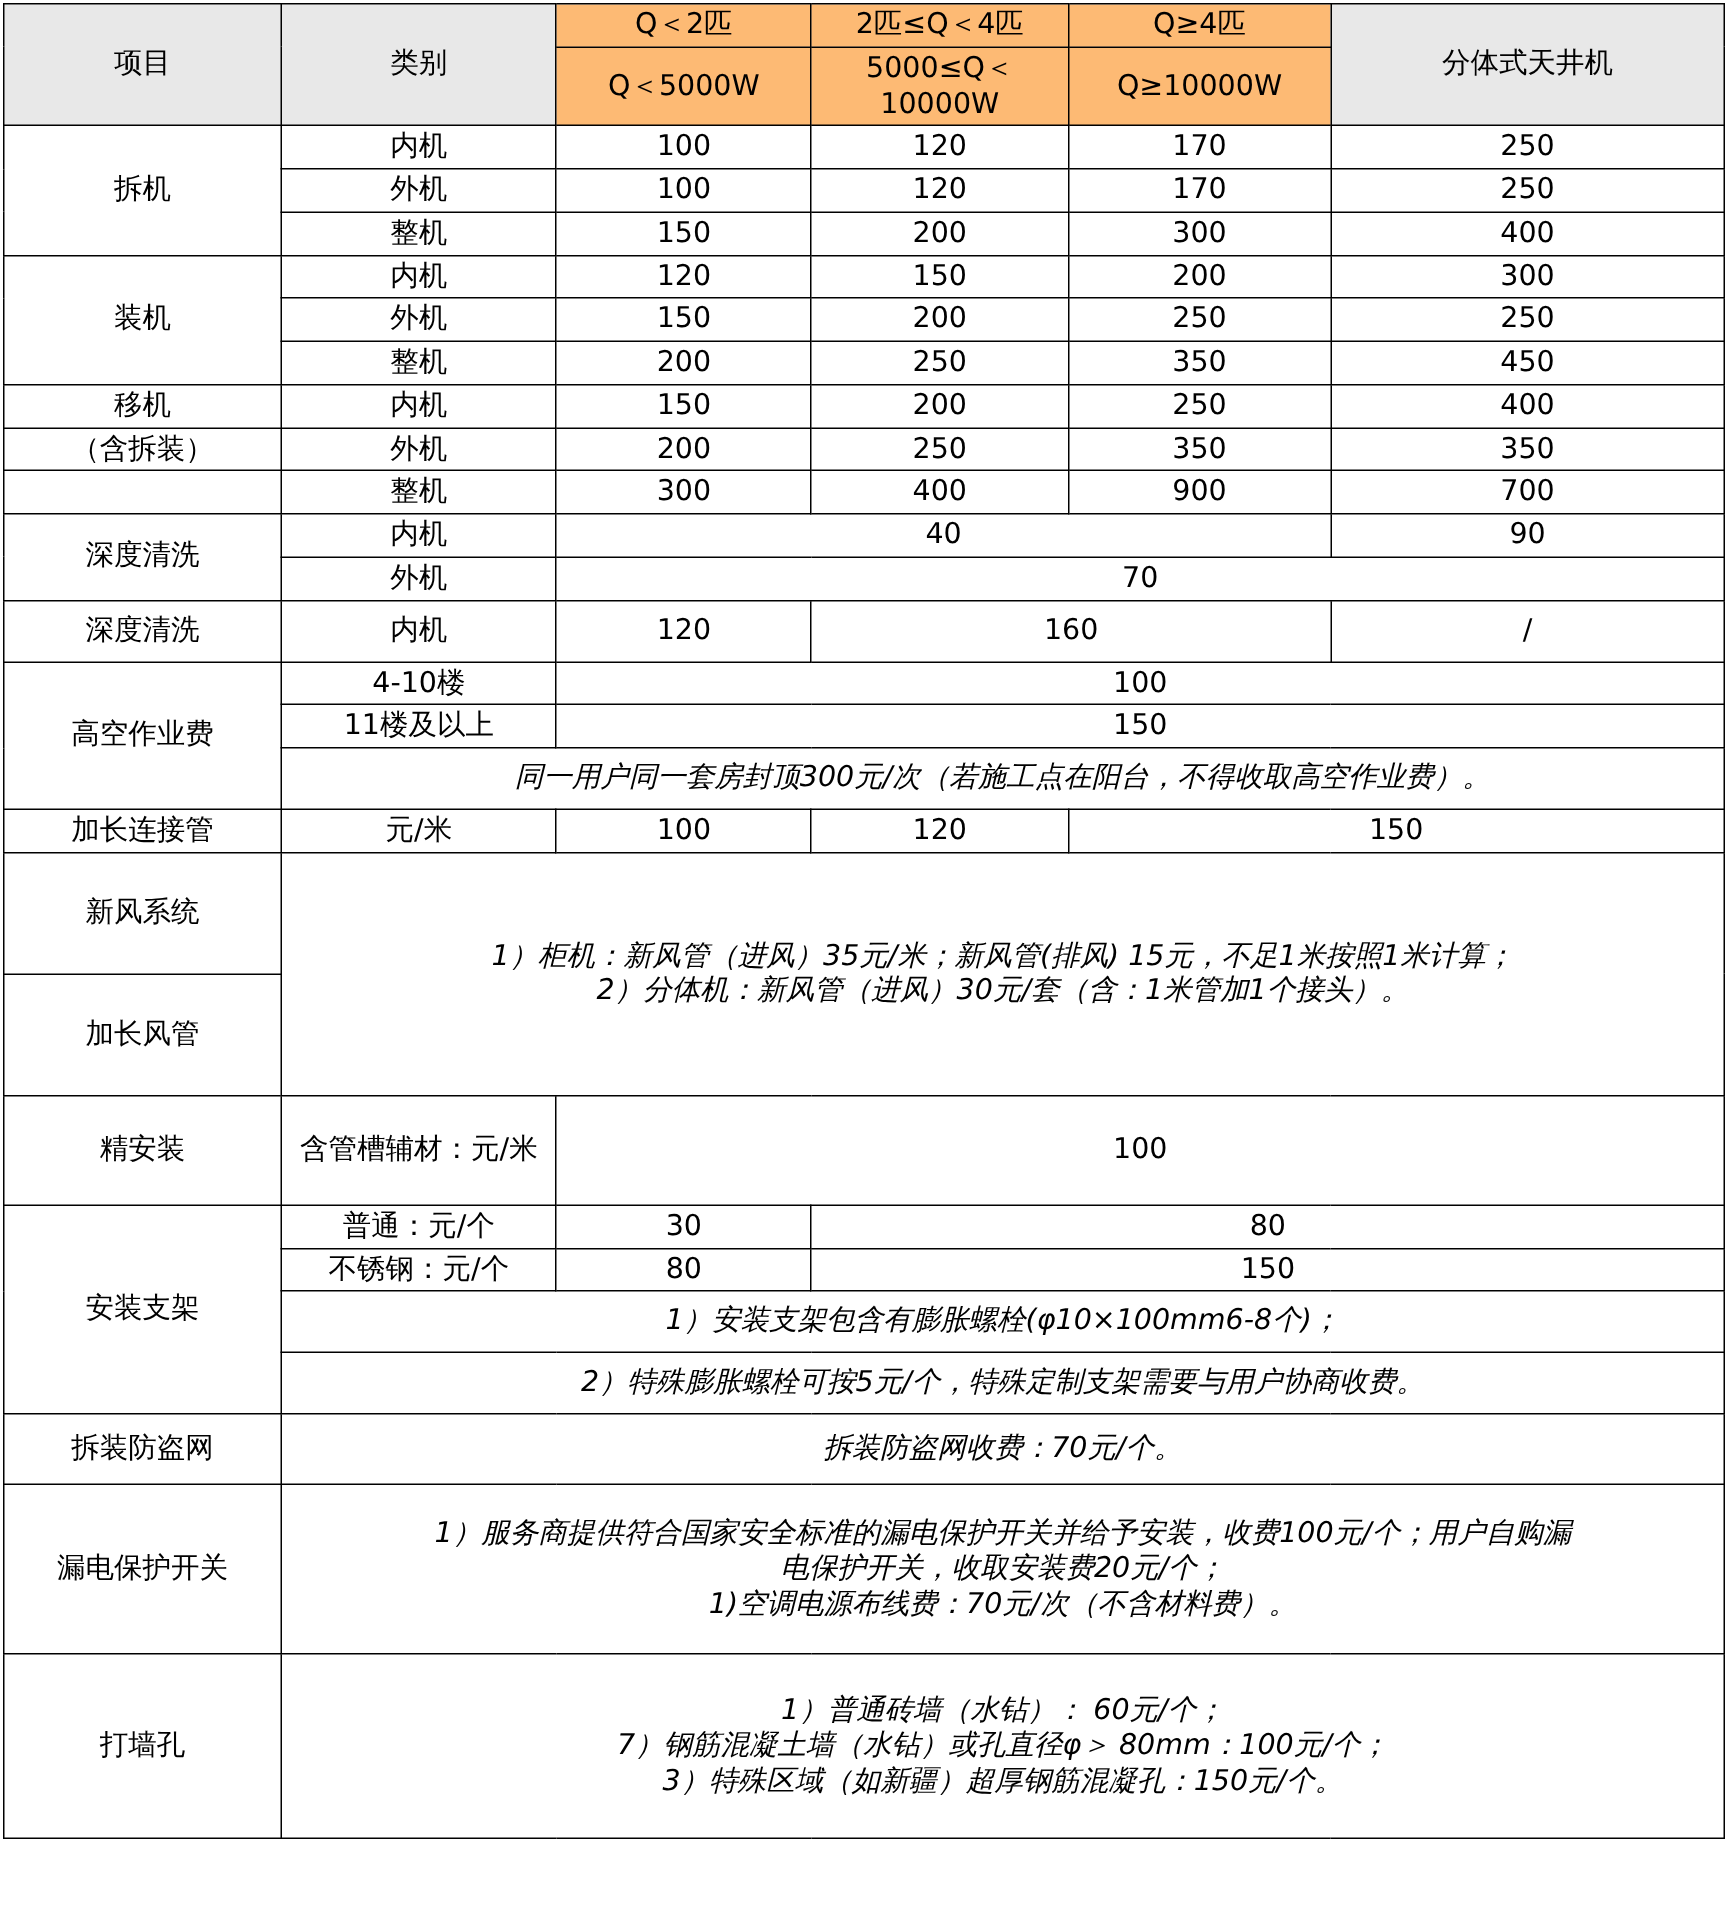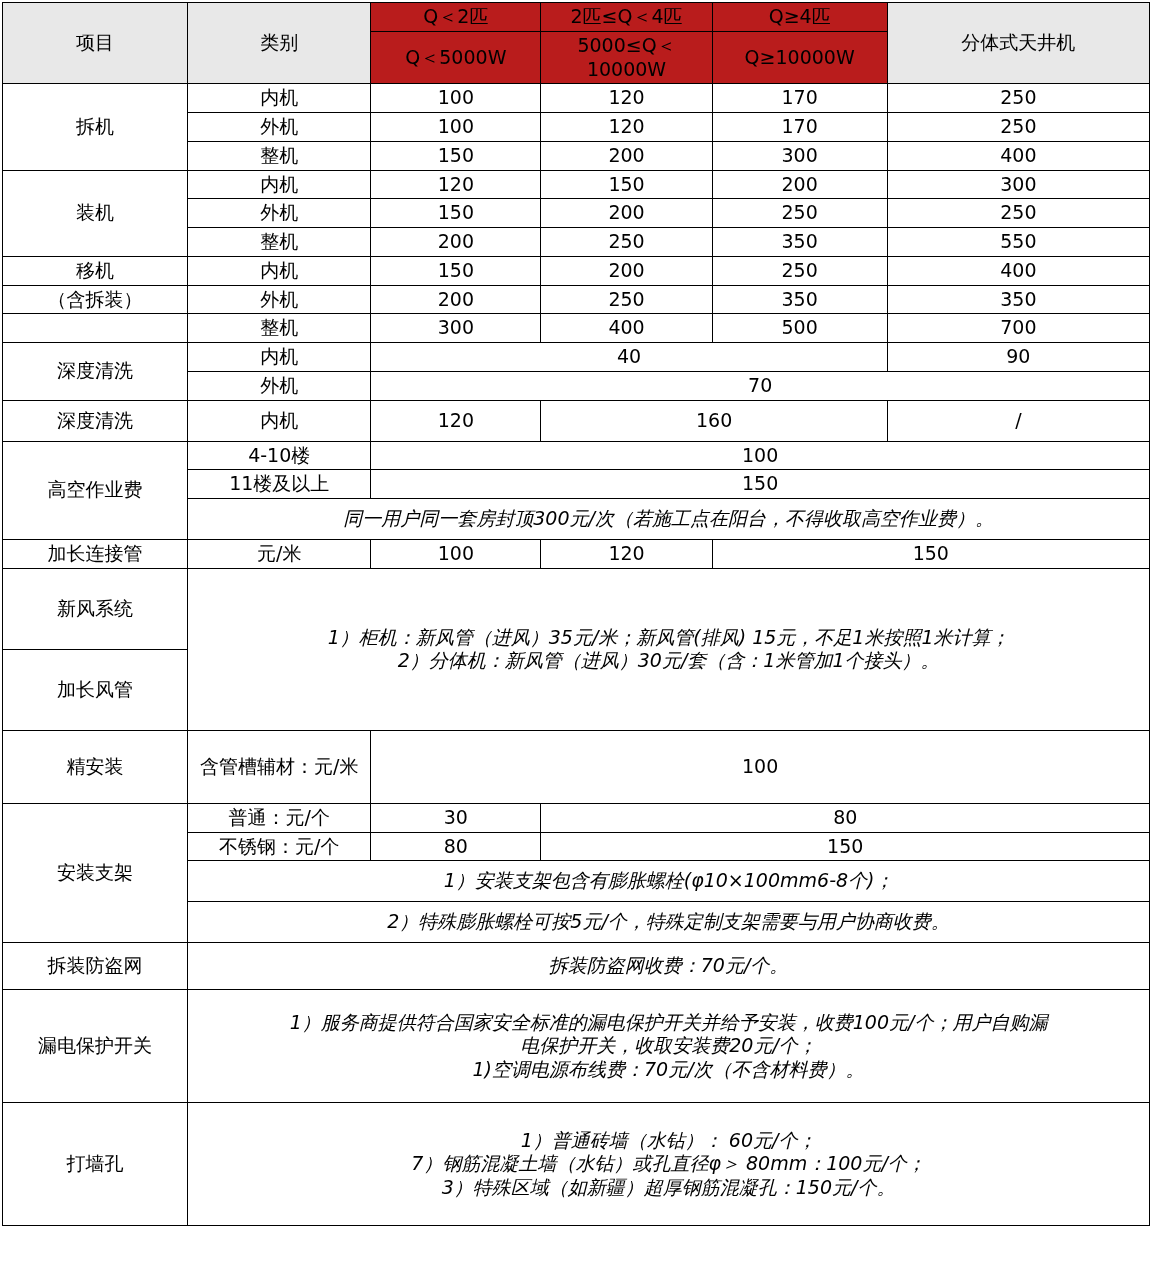--- a/index.html
+++ b/index.html
@@ -31,21 +31,21 @@
     font-size: 19px;
     padding: 2px 3px;
     line-height: 1.25;
   }
   .hdr {
     background: #e8e8e8;
     font-weight: bold;
     font-size: 21px;
   }
   .hdr-sm {
-    background: #b91c1c;
+    background: #fdba74;
     font-weight: bold;
     font-size: 18px;
   }
   .rowlabel {
     font-weight: bold;
     font-size: 21px;
   }
   .sublabel {
     font-weight: normal;
     font-size: 19px;
@@ -139,21 +139,21 @@
       <td class="num">150</td>
       <td class="num">200</td>
       <td class="num">250</td>
       <td class="num">250</td>
     </tr>
     <tr>
       <td class="sublabel-b">整机</td>
       <td class="num-b">200</td>
       <td class="num-b">250</td>
       <td class="num-b">350</td>
-      <td class="num-b">550</td>
+      <td class="num-b">450</td>
     </tr>
 
     <tr>
       <td class="rowlabel">移机</td>
       <td class="sublabel-b">内机</td>
       <td class="num">150</td>
       <td class="num">200</td>
       <td class="num">250</td>
       <td class="num">400</td>
     </tr>
@@ -163,21 +163,21 @@
       <td class="num">200</td>
       <td class="num">250</td>
       <td class="num">350</td>
       <td class="num">350</td>
     </tr>
     <tr>
       <td class="rowlabel"></td>
       <td class="sublabel-b">整机</td>
       <td class="num-b">300</td>
       <td class="num-b">400</td>
-      <td class="num-b">500</td>
+      <td class="num-b">900</td>
       <td class="num-b">700</td>
     </tr>
 
     <tr>
       <td class="rowlabel h-tall" rowspan="2">深度清洗</td>
       <td class="sublabel-b">内机</td>
       <td class="num-b" colspan="3">40</td>
       <td class="num-b">90</td>
     </tr>
     <tr>

